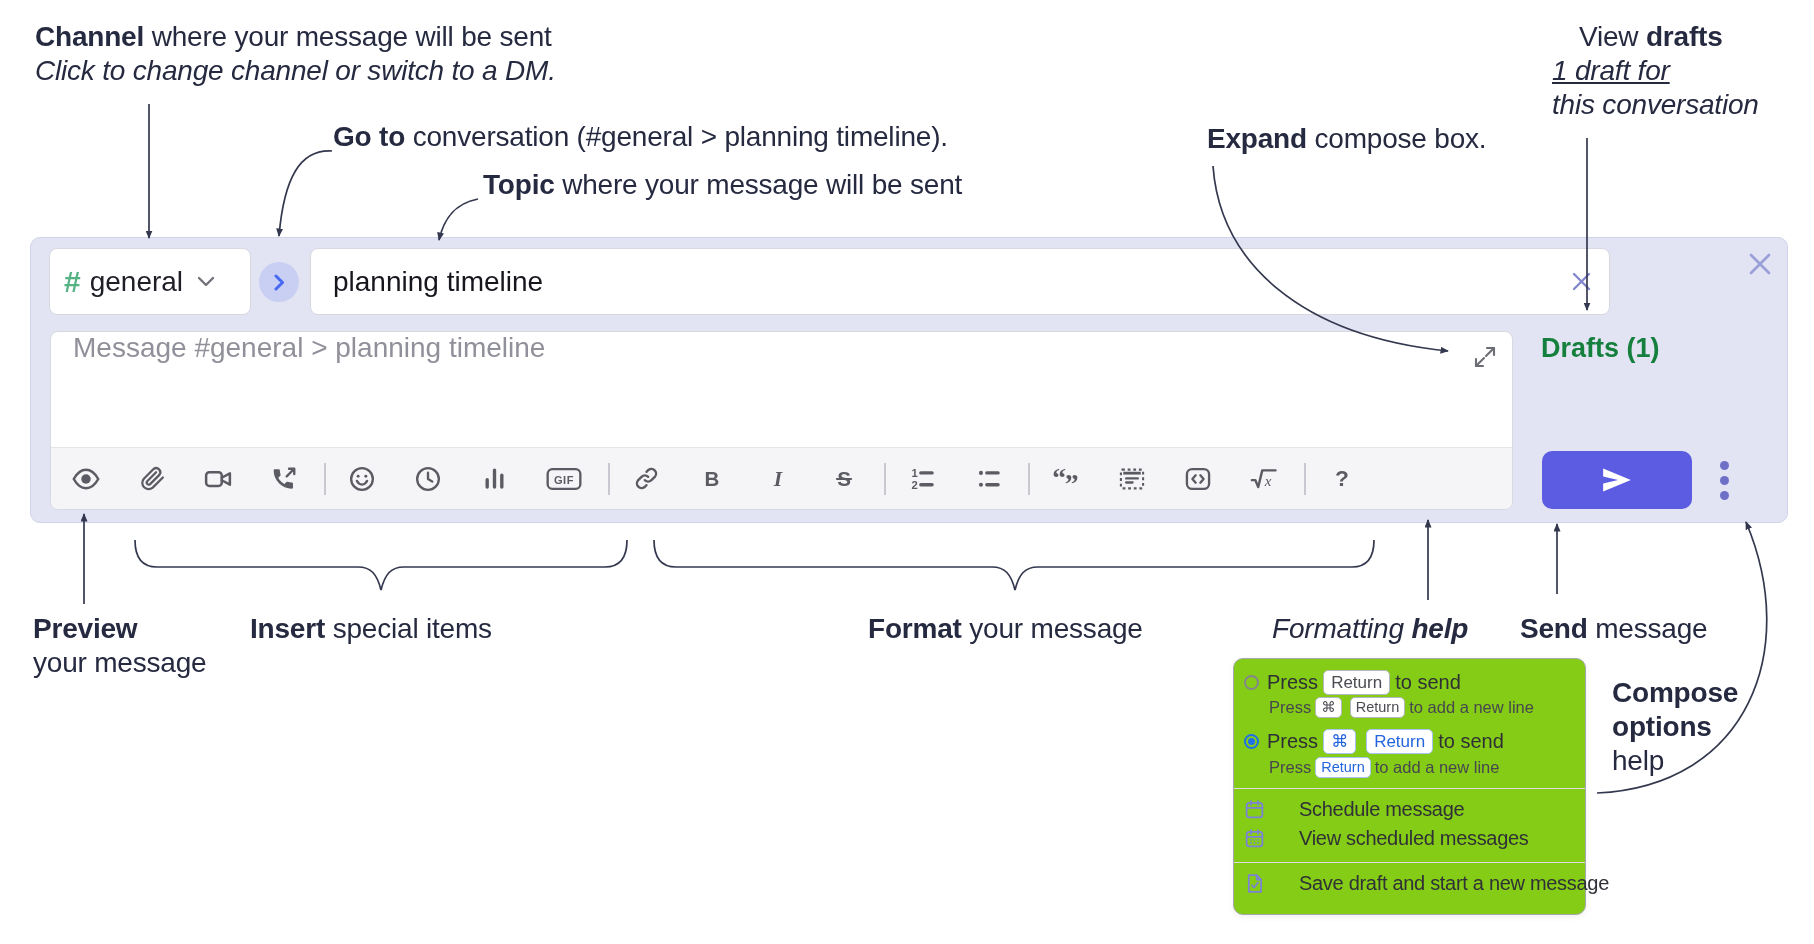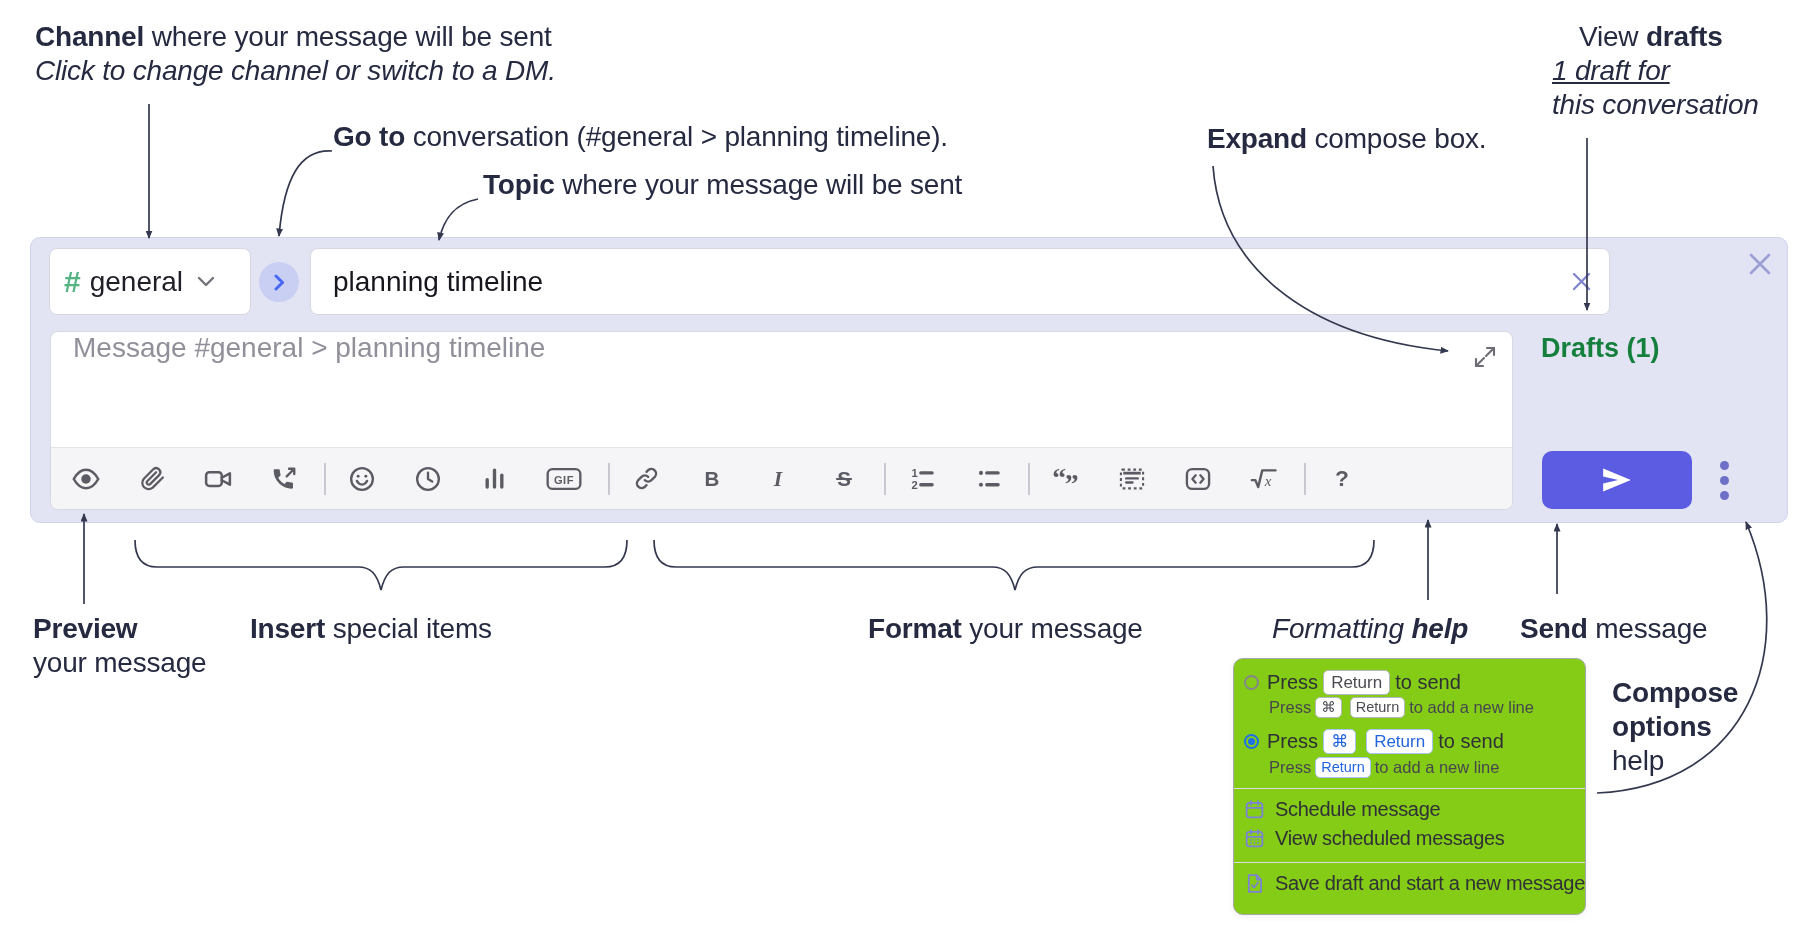--- a/index.html
+++ b/index.html
@@ -55,21 +55,21 @@
   .radio{width:15px;height:15px;border-radius:50%;border:2px solid #85858d;box-sizing:border-box;
     margin-right:8px;flex:none;}
   .radio.sel{border-color:#1e6fe8;position:relative;}
   .radio.sel::after{content:"";position:absolute;left:2px;top:2px;width:7px;height:7px;border-radius:50%;background:#1e6fe8;}
   .key{display:inline-block;border:1.5px solid #b6b7be;border-radius:5px;background:#fff;
     padding:0 7px;margin:0 5px;font-size:17px;line-height:23px;color:#4b4b52;}
   .msub .key{font-size:14.5px;line-height:19px;padding:0 5px;margin:0 4px;}
   .key.blue{color:#2465dd;border-color:#a5c4f0;}
   .mhr{height:1px;background:#dcdce1;margin:9px -14px 6px -10px;}
   .mitem{display:flex;align-items:center;height:29px;cursor:pointer;color:#303037;
-    font-size:20px;letter-spacing:-0.3px;white-space:nowrap;}
+    font-size:20px;letter-spacing:-0.3px;white-space:nowrap;gap:24px;}
   .mitem svg{margin-right:10px;flex:none;}
   .overlay{position:absolute;left:0;top:0;width:1814px;height:944px;pointer-events:none;}
 </style>
 </head>
 <body>
 
 <div class="canvas">
 
   <div class="ann" style="left:35px;top:20px;"><span class="b">Channel</span><span> where your message will be sent</span></div>
   <div class="ann it" style="left:35px;top:54px;"><span>Click to change channel or switch to a DM.</span></div>

